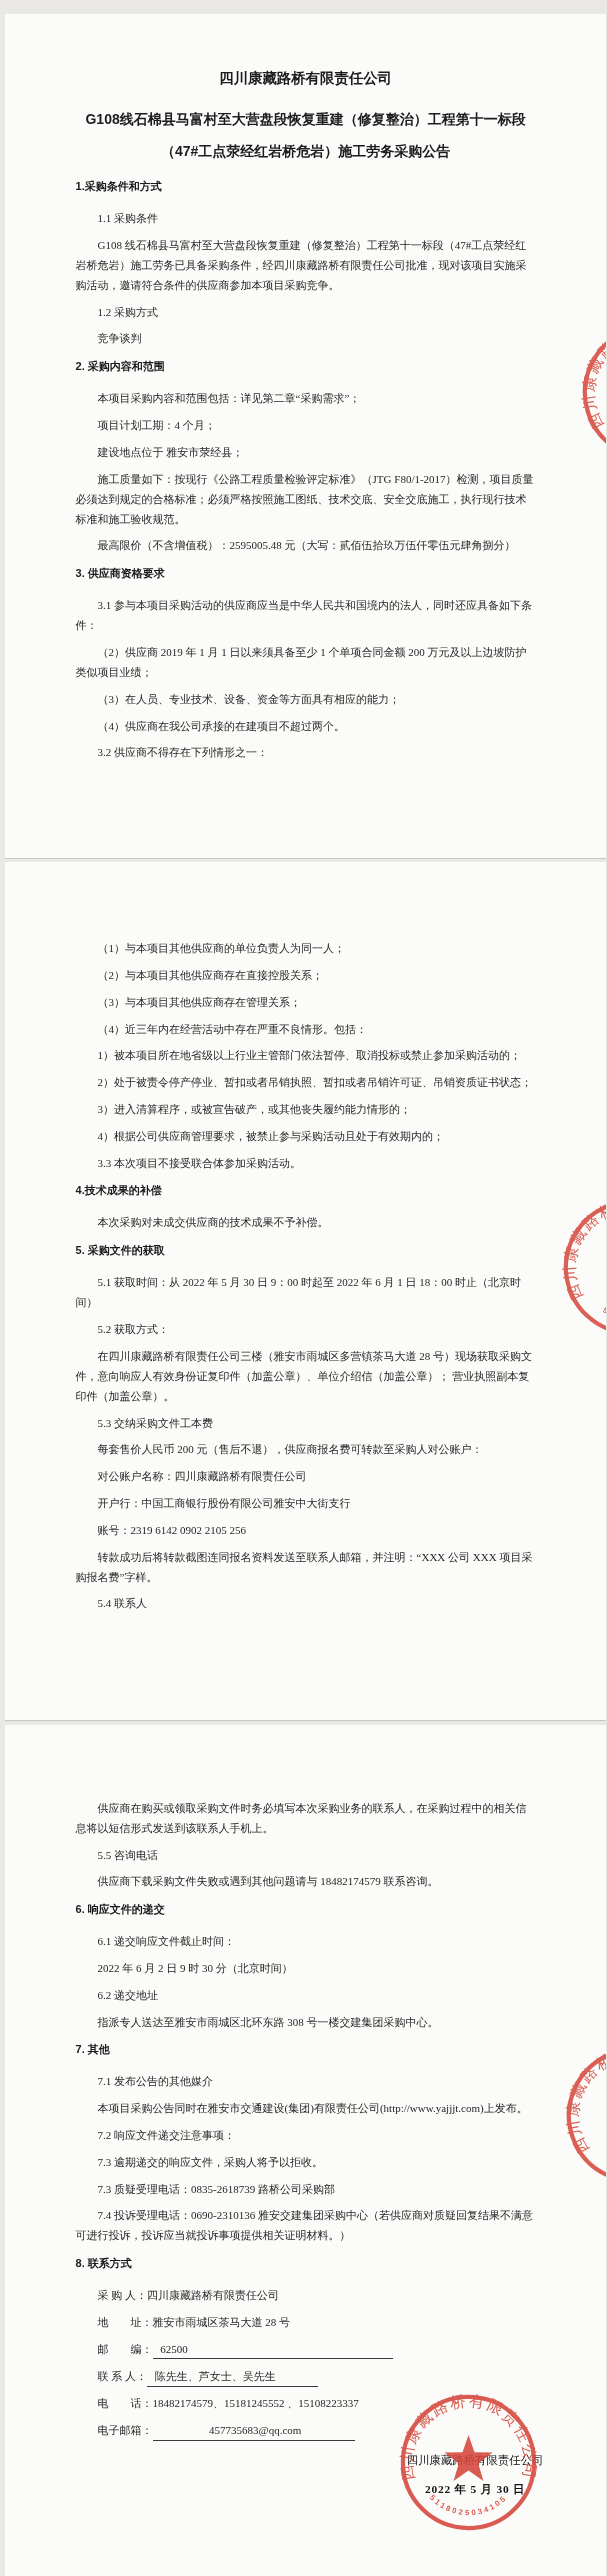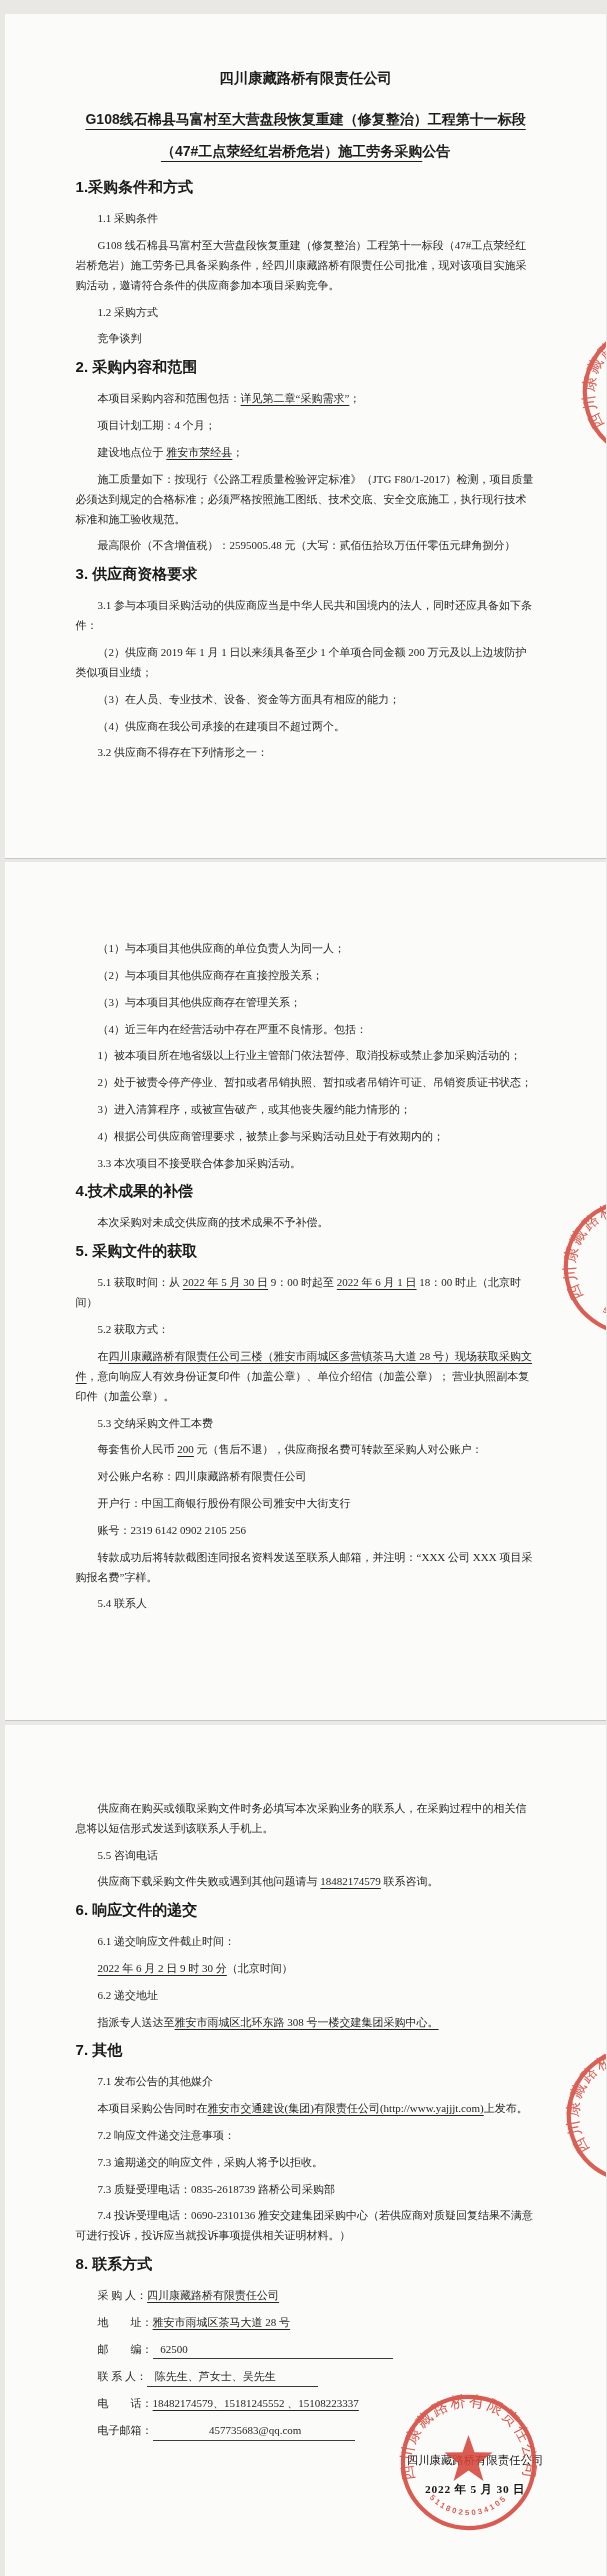--- a/index.html
+++ b/index.html
@@ -27,32 +27,30 @@
     font-family:"Liberation Sans","DejaVu Sans",sans-serif;
     font-weight:700;font-size:14.4px;text-align:center;color:#1c1c1c;
     margin:0 0 13.7px;line-height:23px;
   }
   .doc-subtitle{
     font-family:"Liberation Sans","DejaVu Sans",sans-serif;
     font-weight:700;font-size:14px;text-align:center;color:#1c1c1c;
     line-height:32px;margin:0 7.6px 7.6px;
   }
   .doc-subtitle .u2{
-    text-decoration:underline;
     text-underline-offset:4.6px;
     text-decoration-thickness:1.1px;
     margin-top:8px;
   }
   .hd{
     font-family:"Liberation Sans","DejaVu Sans",sans-serif;
-    font-weight:700;font-size:15px;color:#1a1a1a;
+    font-weight:700;font-size:11px;color:#1a1a1a;
     margin:6px 0 10px;line-height:23px;text-indent:0;
   }
   .u{
-    text-decoration:underline;
     text-underline-offset:3px;
     text-decoration-thickness:0.8px;
   }
   .u-ext{
     display:inline-block;text-indent:0;
     border-bottom:0.8px solid #3a3a3a;
     padding:0 4.6px 0.8px 7.6px;line-height:16.7px;
   }
   .w-zip{min-width:228px;}
   .w-person{min-width:159px;}

